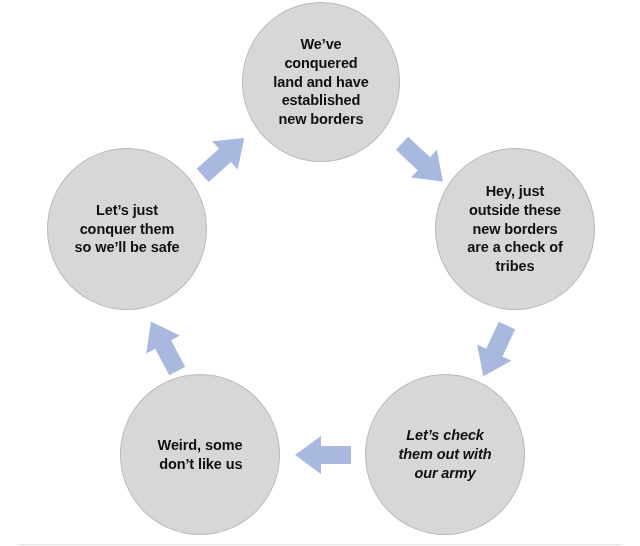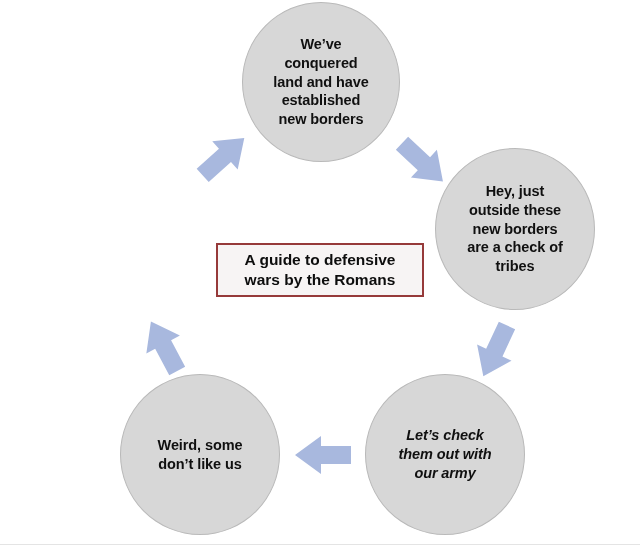--- a/index.html
+++ b/index.html
@@ -9,20 +9,21 @@
   }
   body {
     font-family: "Liberation Sans", sans-serif;
   }
   #canvas {
     position: relative;
     width: 640px;
     height: 546px;
     background: #ffffff;
     overflow: hidden;
+    border-radius: 26px;
   }
   .cycle-svg {
     position: absolute;
     left: 0;
     top: 0;
     width: 640px;
     height: 546px;
   }
   .node {
     position: absolute;
@@ -41,21 +42,21 @@
     line-height: 1.30;
     color: #101010;
     letter-spacing: -0.1px;
     padding: 0 6px;
     white-space: pre-line;
   }
   
   #node-top        { left: 242px; top: 2px;    width: 158px; height: 160px; }
   #node-right      { left: 435px; top: 148px;  width: 160px; height: 162px; }
   #node-bottom-right { left: 365px; top: 374px; width: 160px; height: 161px; font-style: italic; }
-  #node-bottom-left  { left: 120px; top: 374px; width: 160px; height: 161px; }
+  #node-bottom-left  { left: 120px; top: 374px; width: 160px; height: 161px; text-align: right; }
   #node-left       { left: 47px;  top: 148px;  width: 160px; height: 162px; }
 
   #node-top .node-label        { font-size: 14.5px; }
   #node-right .node-label      { font-size: 14.5px; }
 
   .center-box {
     position: absolute;
     left: 216px;
     top: 243px;
     width: 208px;
@@ -133,20 +134,21 @@
     <span class="node-label">Let’s check
 them out with
 our army</span>
   </div>
 
   <div class="node" id="node-bottom-left">
     <span class="node-label">Weird, some
 don’t like us</span>
   </div>
 
+  <div class="node" id="node-left">
+    <span class="node-label">Let’s just
+conquer them
+so we’ll be safe</span>
+  </div>
 
-  <div class="center-box">
-    <span class="center-label">A guide to defensive
-wars by the Romans</span>
-  </div>
 
   <div class="baseline-rule"></div>
 </div>
 
 </body></html>

